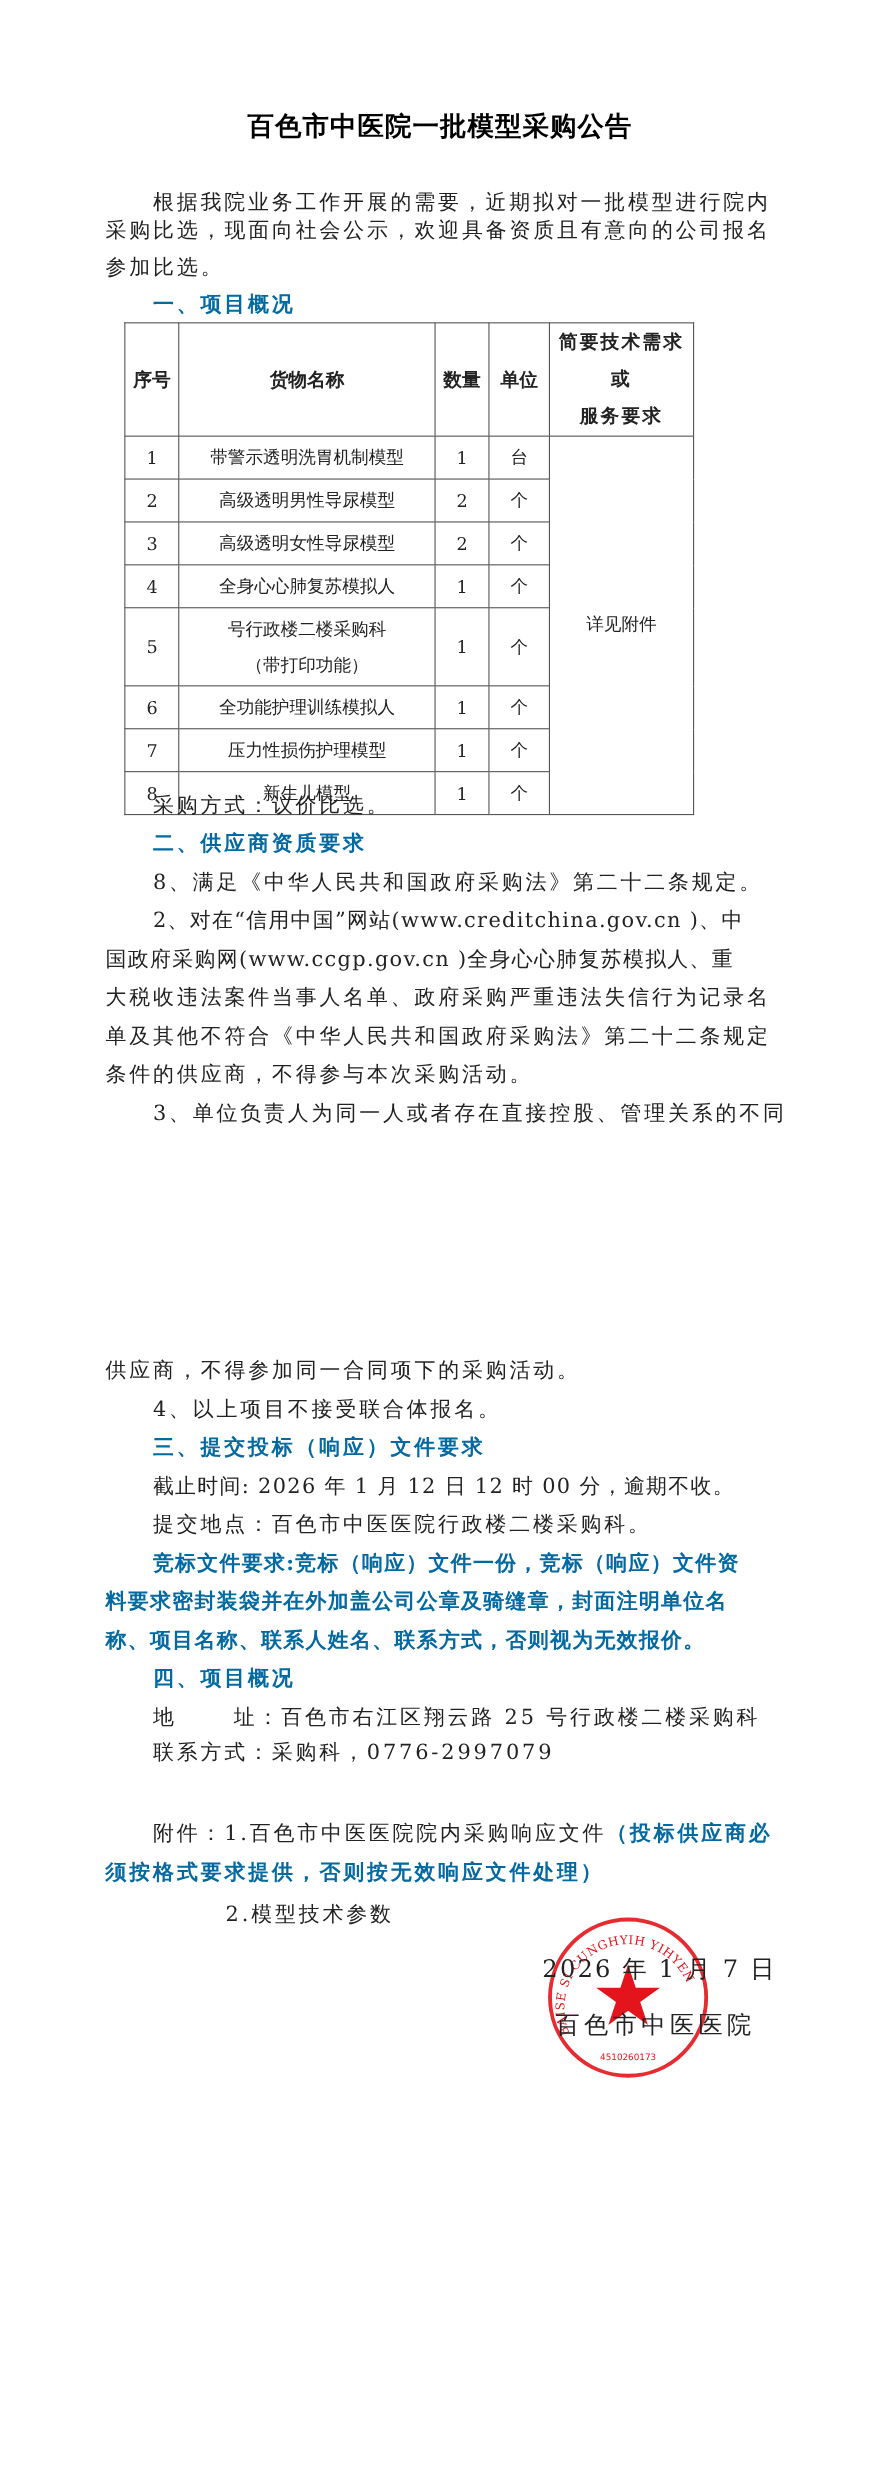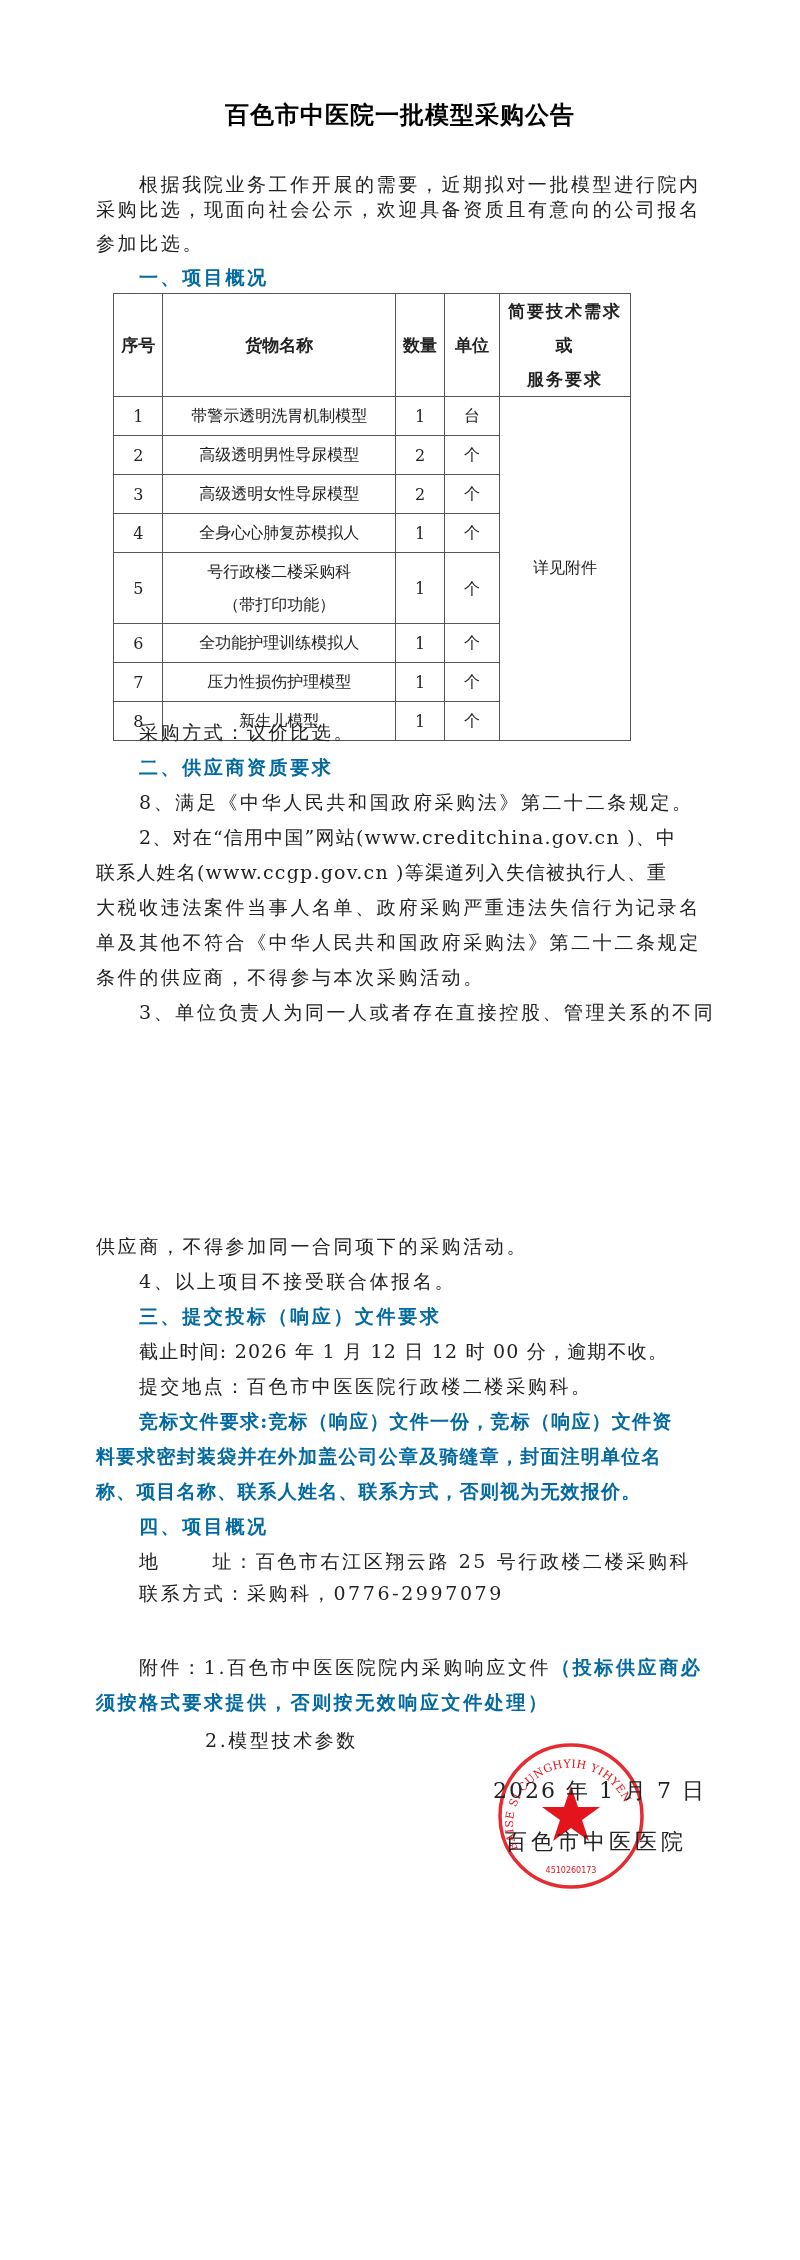--- a/index.html
+++ b/index.html
@@ -101,21 +101,21 @@
     <td>个</td>
   </tr>
 </tbody>
   </table>
 
 <div class="line indent" style="top:715px">采购方式：议价比选。</div>
 
 <div class="line indent bold" style="top:750px">二、供应商资质要求</div>
 <div class="line indent" style="top:785px">8、满足《中华人民共和国政府采购法》第二十二条规定。</div>
 <div class="line indent tight" style="top:820px">2、对在“信用中国”网站(www.creditchina.gov.cn )、中</div>
-<div class="line tight" style="top:855px">联系人姓名(www.ccgp.gov.cn )等渠道列入失信被执行人、重</div>
+<div class="line tight" style="top:855px">国政府采购网(www.ccgp.gov.cn )全身心心肺复苏模拟人、重</div>
 <div class="line" style="top:890px">大税收违法案件当事人名单、政府采购严重违法失信行为记录名</div>
 <div class="line" style="top:925px">单及其他不符合《中华人民共和国政府采购法》第二十二条规定</div>
 <div class="line" style="top:960px">条件的供应商，不得参与本次采购活动。</div>
 <div class="line indent" style="top:995px">3、单位负责人为同一人或者存在直接控股、管理关系的不同</div>
 <div class="line" style="top:1229px">供应商，不得参加同一合同项下的采购活动。</div>
 <div class="line indent" style="top:1264px">4、以上项目不接受联合体报名。</div>
 
 <div class="line indent bold" style="top:1299px">三、提交投标（响应）文件要求</div>
 <div class="line indent tight" style="top:1334px">截止时间: 2026 年 1 月 12 日 12 时 00 分，逾期不收。</div>
 <div class="line indent" style="top:1369px">提交地点：百色市中医医院行政楼二楼采购科。</div>

